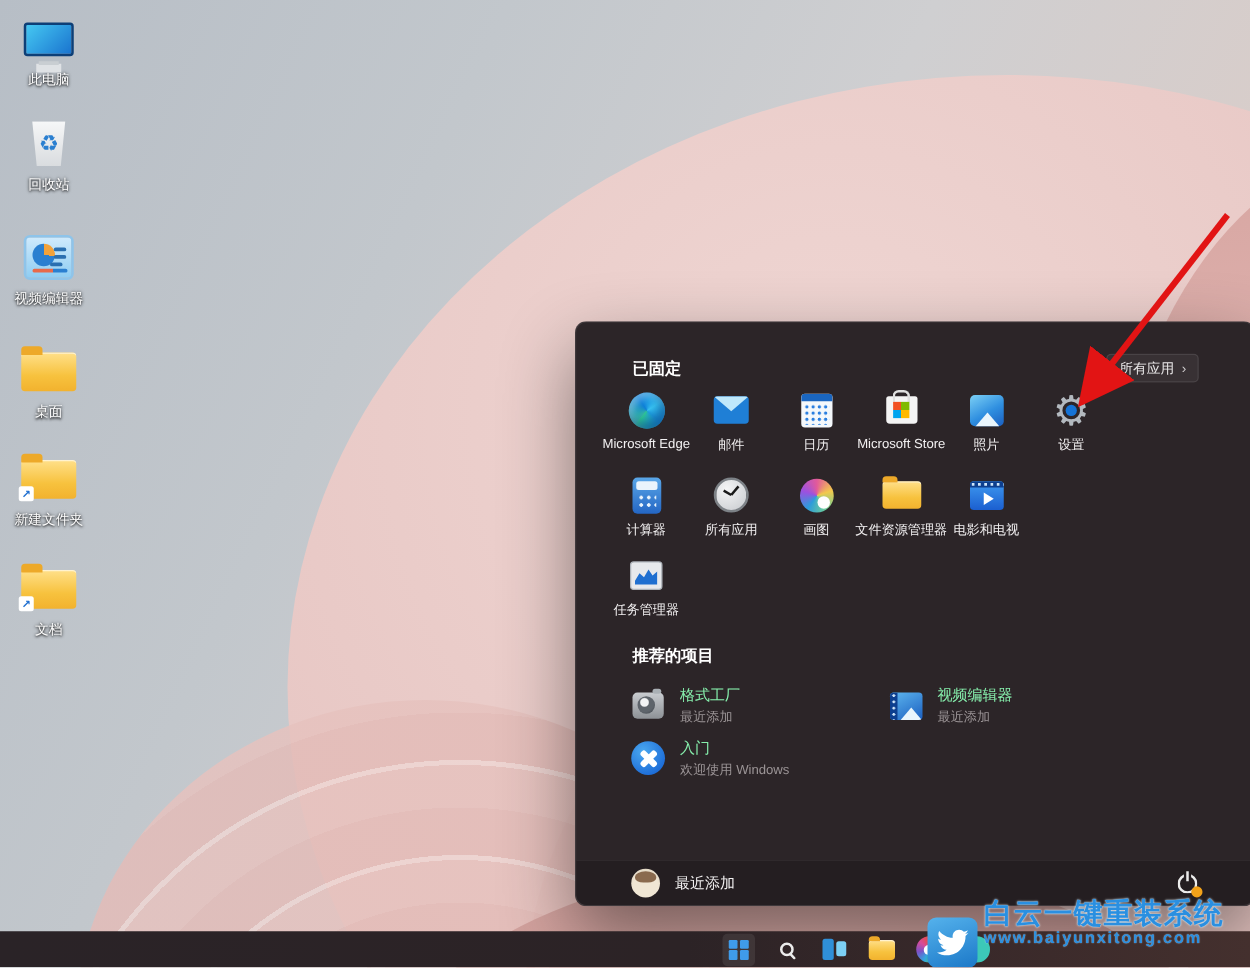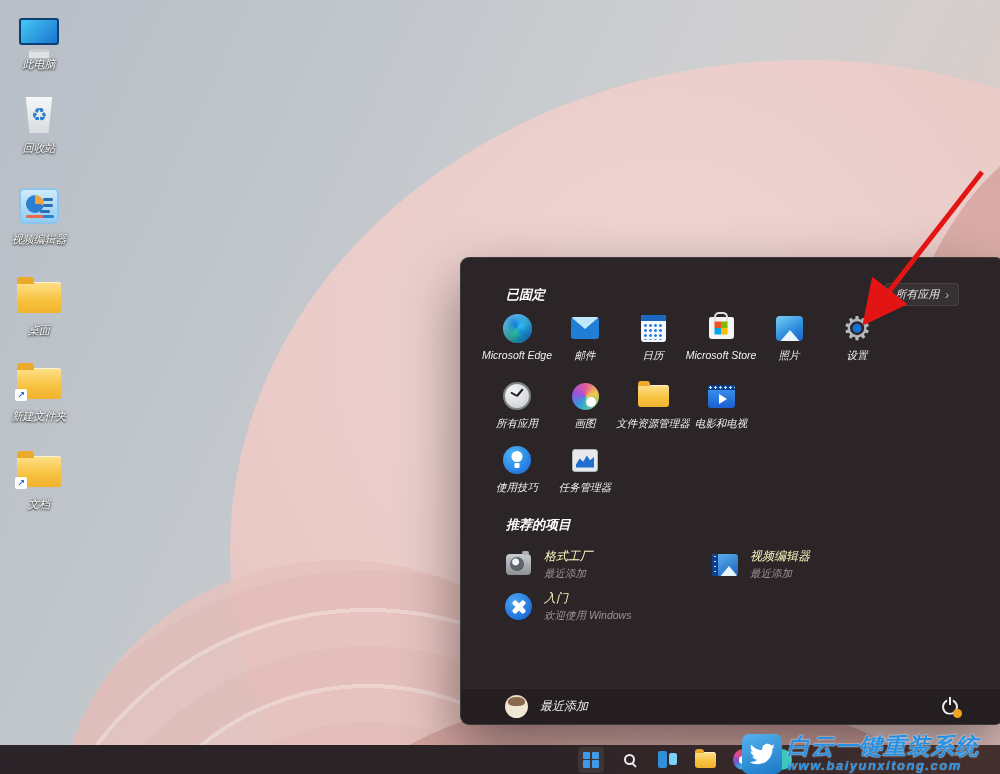--- a/index.html
+++ b/index.html
@@ -1,19 +1,19 @@
 <!DOCTYPE html>
 <html><head>
 <meta charset="utf-8">
 <style>
   * { margin:0; padding:0; box-sizing:border-box; }
   html,body { width:1000px; height:774px; overflow:hidden;
     font-family:"Liberation Sans","DejaVu Sans",sans-serif; }
   #stage { position:relative; width:1000px; height:774px; overflow:hidden;
-    background:linear-gradient(115deg,#b7bec6 0%,#c2c7cc 30%,#cfcfd1 55%,#d8cdca 78%,#ddcfcc 100%);font-style:italic; }
+    background:linear-gradient(115deg,#b7bec6 0%,#c2c7cc 30%,#cfcfd1 55%,#d8cdca 78%,#ddcfcc 100%); }
 
   
   .petal { position:absolute; border-radius:50%; }
   .petalA { left:230px; top:60px; width:1150px; height:980px;
     background:radial-gradient(circle at 38% 28%, #efd6d3 0%, #e8c8c5 50%, #debbb7 85%, #d9b2ae 100%); }
   .petalB { left:420px; top:420px; width:900px; height:760px;
     background:radial-gradient(circle at 45% 25%, #ecd0cd 0%, #e0bab6 55%, #d3a4a0 100%); }
   .petalC { left:60px; top:560px; width:560px; height:520px;
     background:repeating-radial-gradient(circle at 55% 75%, #e6c2be 0 34px, #eed6d3 34px 38px, #e3bcb8 38px 76px); opacity:.85; }
   .petalD { left:880px; top:120px; width:460px; height:760px;
@@ -127,21 +127,21 @@
     position:relative; overflow:hidden; }
   .ic-task::after { content:""; position:absolute; inset:3px;
     background:#1f6fd0; clip-path:polygon(0 80%,20% 40%,40% 62%,60% 20%,78% 52%,100% 30%,100% 100%,0 100%); }
   .fold-s { width:31px; height:22px; }
   .fold-s::before { width:12px; height:5px; top:-4px; }
 
   
   .rec-item { position:absolute; display:flex; align-items:center; gap:12px; cursor:pointer; }
   .rec-ic { width:27px; height:27px; display:flex; align-items:center; justify-content:center; position:relative; }
   .rec-t { display:flex; flex-direction:column; gap:2px; }
-  .rec-title { font-size:12px; color:#fef9c3; }
+  .rec-title { font-size:12px; color:#86efac; }
   .rec-sub { font-size:10.5px; color:#9b9496; }
   .ic-ff { width:25px; height:21px; border-radius:4px; background:linear-gradient(180deg,#c9ccd0,#8d9196); position:relative; }
   .ic-ff::before { content:""; position:absolute; left:4px; top:3px; width:14px; height:14px; border-radius:50%;
     background:radial-gradient(circle at 40% 35%, #f2f3f4 0 3px, #5e646b 4px 60%, #3c4147 100%); }
   .ic-ff::after { content:""; position:absolute; right:2px; top:-3px; width:7px; height:4px; background:#aab0b5; border-radius:2px; }
   .ic-ve { width:26px; height:22px; border-radius:3px; background:linear-gradient(150deg,#5fb8f0,#1b5fc0);
     position:relative; overflow:hidden; }
   .ic-ve::before { content:""; position:absolute; left:0; top:0; bottom:0; width:6px; background:#0d3f8f;
     background-image:radial-gradient(#cfe6fa 1.1px, transparent 1.3px); background-size:6px 5px; }
   .ic-ve::after { content:""; position:absolute; right:-2px; bottom:-3px;
@@ -192,21 +192,21 @@
     background:conic-gradient(#e84b3c,#f2a23a,#f2d23a,#5dbb52,#31a8e0,#7a52c8,#d84b9a,#e84b3c); position:relative; }
   .rainbow::after { content:""; position:absolute; left:50%; top:50%; transform:translate(-50%,-50%);
     width:8px; height:8px; border-radius:50%; background:#fdfdfd; }
   .teal-app { width:21px; height:21px; border-radius:50%; background:#3cc8b8; }
 
   
   #watermark { position:absolute; right:0; bottom:0; width:258px; height:44px; z-index:7; display:flex; align-items:flex-end; }
   .wm-bird { width:40px; height:40px; border-radius:7px; flex:0 0 40px;
     background:linear-gradient(160deg,#55b2ec,#1b78c8); display:flex; align-items:center; justify-content:center;
     margin-right:5px; margin-bottom:0; }
-  .wm-txt { display:flex; flex-direction:column; line-height:1; padding-bottom:2px; }
+  .wm-txt { display:flex; flex-direction:column; line-height:1; padding-bottom:18px; }
   .wm-title { font-size:23px; font-weight:bold; color:#2a8fe0; letter-spacing:1px; white-space:nowrap;
     text-shadow:0 0 1px #bfe2fa, 0 0 2px rgba(255,255,255,.8); }
   .wm-url { font-size:13px; font-weight:bold; color:#2a8fe0; letter-spacing:1.5px; margin-top:1px;
     text-shadow:0 0 1px rgba(255,255,255,.7); }
 </style>
 </head>
 <body>
 
 <div id="stage">
 
@@ -304,20 +304,26 @@
           <span class="ic-gear">⚙</span>
             <span class="ic-gear-dot"></span>
         </div>
         <div class="tlbl">设置</div>
       </div>
     </div>
 
     <div class="pin-row" style="top:122px">
       <div class="tile">
         <div class="ic">
+            <div class="ic-calc"></div>
+          </div>
+        <div class="tlbl">计算器</div>
+      </div>
+      <div class="tile">
+        <div class="ic">
             <div class="ic-clock"></div>
           </div>
         <div class="tlbl">所有应用</div>
       </div>
       <div class="tile">
         <div class="ic">
             <div class="ic-paint"></div>
           </div>
         <div class="tlbl">画图</div>
       </div>
@@ -329,26 +335,20 @@
       </div>
       <div class="tile">
         <div class="ic">
             <div class="ic-movie"></div>
           </div>
         <div class="tlbl">电影和电视</div>
       </div>
     </div>
 
     <div class="pin-row" style="top:186px">
-      <div class="tile">
-        <div class="ic">
-            <div class="ic-tips"></div>
-          </div>
-        <div class="tlbl">使用技巧</div>
-      </div>
       <div class="tile">
         <div class="ic">
             <div class="ic-task"></div>
           </div>
         <div class="tlbl">任务管理器</div>
       </div>
     </div>
 
     <div class="sm-h" style="top:258px">推荐的项目</div>
 

